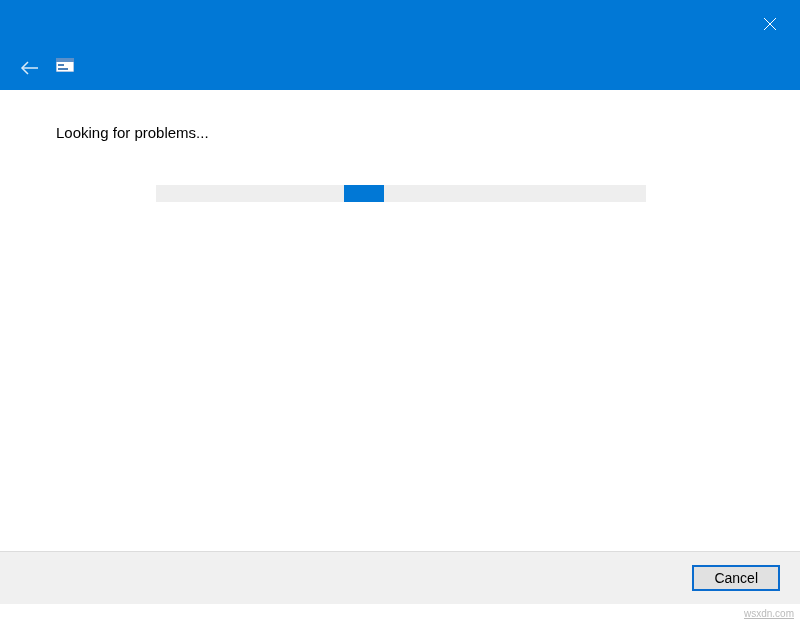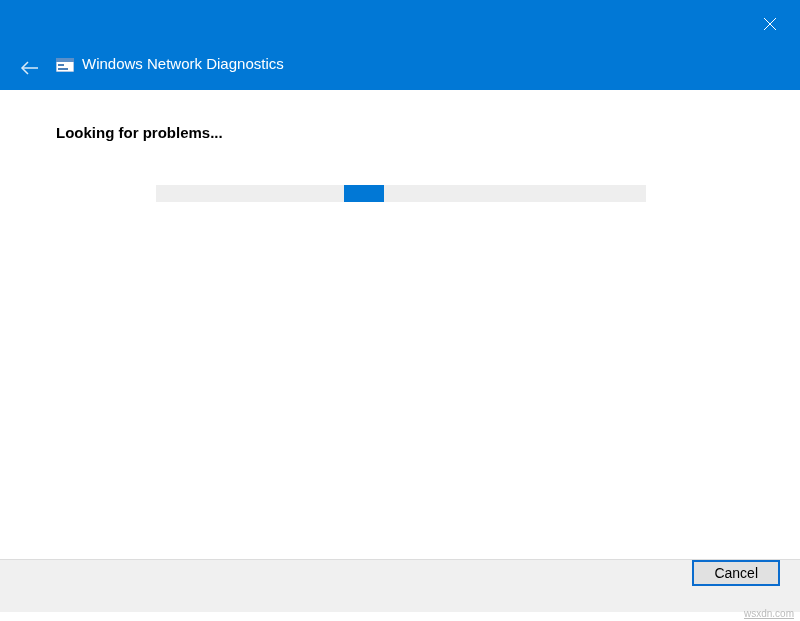--- a/index.html
+++ b/index.html
@@ -75,48 +75,48 @@
     }
     .heading {
       color: #0a6cce;
       font-size: 21px;
       font-weight: 400;
       margin-bottom: 34px;
     }
     .status-text {
       color: #000000;
       font-size: 15px;
-      font-weight: 700;
+      font-weight: 400;
       margin-bottom: 44px;
     }
     .progress-track {
       margin: 0 auto;
       width: 490px;
       height: 17px;
       background: #eeeeee;
       position: relative;
     }
     .progress-chunk {
       position: absolute;
       top: 0;
       left: 188px;
       width: 40px;
       height: 17px;
       background: #0178d6;
     }
     .footer {
       position: absolute;
-      bottom: 9px;
+      bottom: 17px;
       left: 0;
       right: 0;
       height: 53px;
       background: #f0f0f0;
       border-top: 1px solid #dcdcdc;
       display: flex;
-      align-items: flex-start;
+      align-items: center;
       justify-content: flex-end;
       padding-right: 20px;
     }
     .cancel-btn {
       background: #e1e1e1;
       border: 2px solid #0a6cce;
       padding: 3px 20px;
       font-size: 14px;
       font-family: inherit;
       cursor: pointer;
@@ -149,21 +149,20 @@
     </svg>
   </div>
   <div class="app-icon">
     <svg width="18" height="14" viewBox="0 0 18 14">
       <rect x="0" y="0" width="18" height="14" fill="#ffffff" stroke="#5a8fc9" stroke-width="1"></rect>
       <rect x="0" y="0" width="18" height="4" fill="#5a8fc9"></rect>
       <rect x="2" y="6" width="6" height="2" fill="#4a7fb9"></rect>
       <rect x="2" y="10" width="10" height="2" fill="#4a7fb9"></rect>
     </svg>
   </div>
-  <div class="app-title">Windows Network Diagnostics</div>
 </div>
 
 <div class="content">
   <div class="status-text">Looking for problems...</div>
   <div class="progress-track">
     <div class="progress-chunk"></div>
   </div>
 </div>
 
 <div class="footer">

